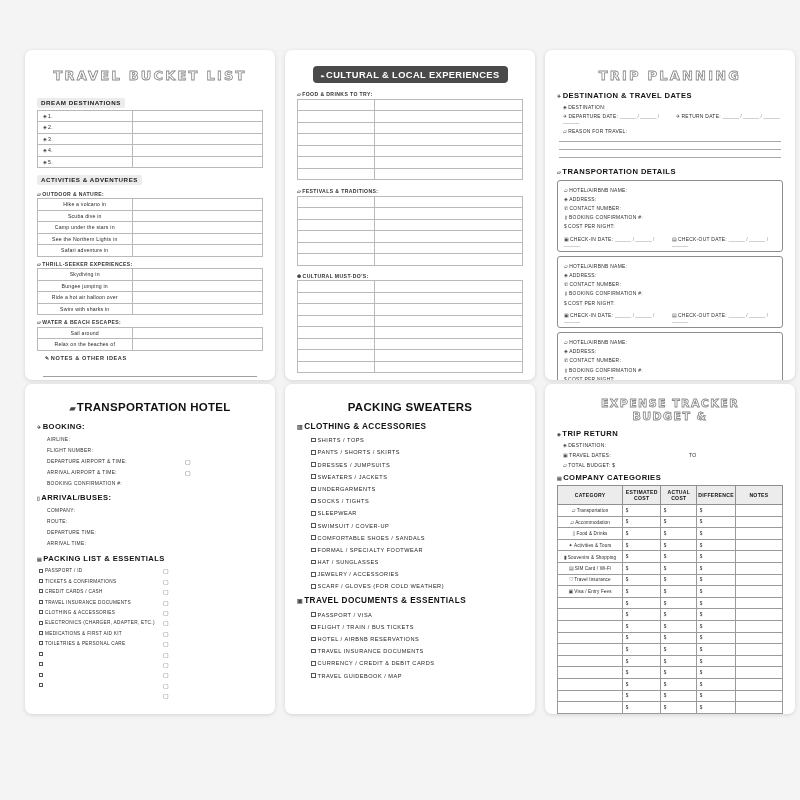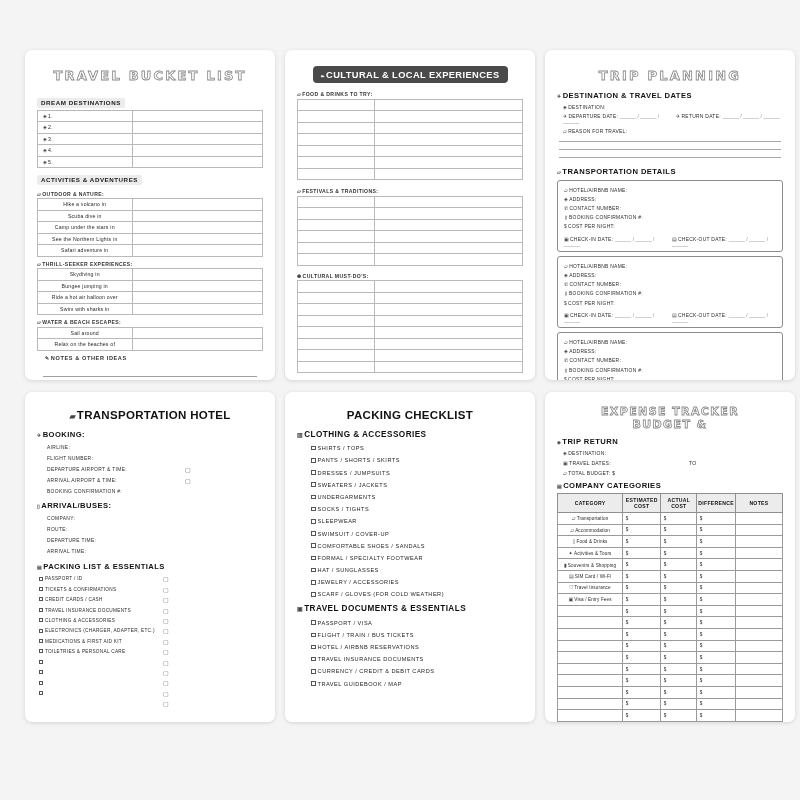--- a/index.html
+++ b/index.html
@@ -6,21 +6,21 @@
   body {
     width: 800px; height: 800px;
     background: #f4f4f5;
     font-family: "Liberation Sans", sans-serif;
     overflow: hidden;
   }
   .sheet-grid {
     display: grid;
     grid-template-columns: 250px 250px 250px;
     grid-template-rows: 330px 330px;
-    gap: 12px 10px;
+    gap: 4px 10px;
     padding: 50px 15px 0 25px;
   }
   .card {
     background: #fff;
     border-radius: 7px;
     box-shadow: 0 1px 4px rgba(0,0,0,0.13);
     padding: 10px 12px;
     overflow: hidden;
     position: relative;
   }
@@ -442,21 +442,21 @@
       <div class="chk-row"><span class="cb"></span><span class="box2">▢</span></div>
       <div class="chk-row"><span class="cb"></span><span class="box2">▢</span></div>
       <div class="chk-row"><span class="cb"></span><span class="box2">▢</span></div>
       <div class="chk-row">
           <span class="box2">▢</span>
         </div>
     </div>
   </div>
 
   <div class="card">
-    <div class="plain-title">PACKING CHECKLIST</div>
+    <div class="plain-title">PACKING SWEATERS</div>
 
     <span class="hdr-bold big"><span class="ico" style="font-size:6px">▥</span><span>CLOTHING &amp; ACCESSORIES</span></span>
     <div>
       <div class="pk-item"><span class="cb"></span><span>SHIRTS / TOPS</span></div>
       <div class="pk-item"><span class="cb"></span><span>PANTS / SHORTS / SKIRTS</span></div>
       <div class="pk-item"><span class="cb"></span><span>DRESSES / JUMPSUITS</span></div>
       <div class="pk-item"><span class="cb"></span><span>SWEATERS / JACKETS</span></div>
       <div class="pk-item"><span class="cb"></span><span>UNDERGARMENTS</span></div>
       <div class="pk-item"><span class="cb"></span><span>SOCKS / TIGHTS</span></div>
       <div class="pk-item"><span class="cb"></span><span>SLEEPWEAR</span></div>

